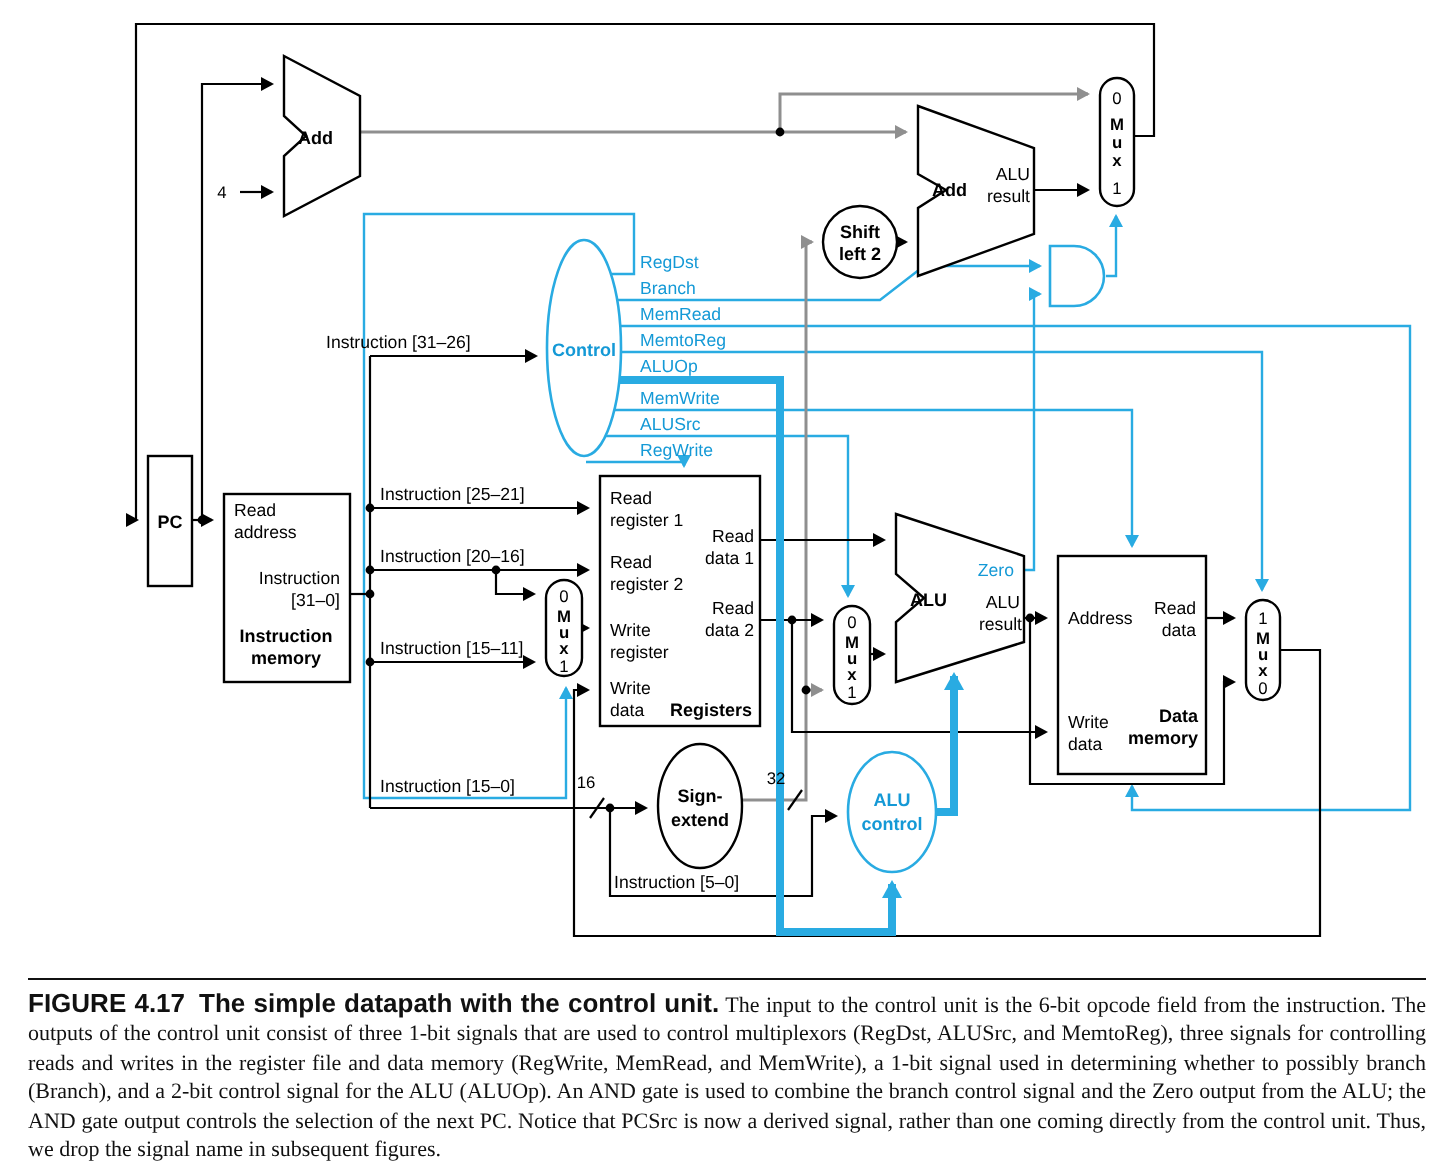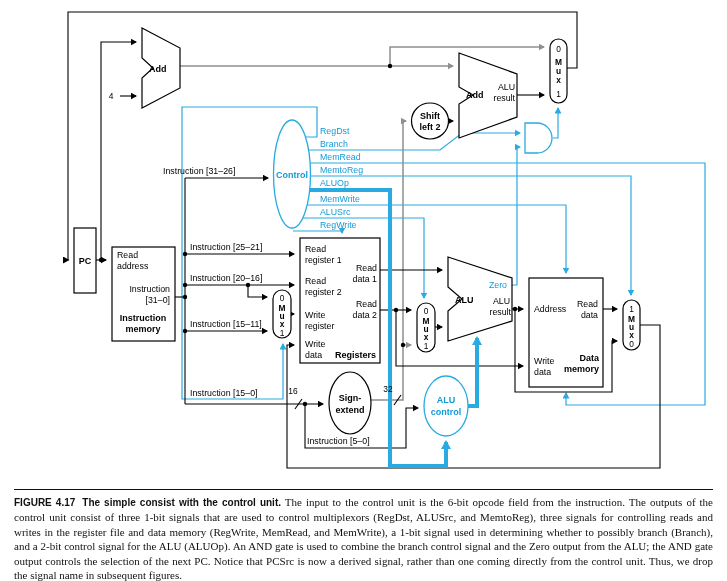--- a/index.html
+++ b/index.html
@@ -14,21 +14,21 @@
   .shape{fill:#ffffff;stroke:#000;stroke-width:1.2;}
   .shapecy{fill:#ffffff;stroke:#29abe2;stroke-width:1.3;}
   .w{fill:none;stroke:#000;stroke-width:1.1;}
   .wg{fill:none;stroke:#8f8f8f;stroke-width:1.5;}
   .wc{fill:none;stroke:#29abe2;stroke-width:1.2;}
   .wt{fill:none;stroke:#29abe2;stroke-width:4;}
   .caption{position:absolute;left:14px;top:489px;width:699px;
            border-top:1.6px solid #111;padding-top:5px;
            font-family:"Liberation Serif",serif;font-size:11px;line-height:14.4px;
            text-align:justify;color:#111;}
-  .caption .lead{font-family:"Liberation Sans",sans-serif;font-weight:bold;font-size:10px;}
+  .caption .lead{font-family:"Liberation Sans",sans-serif;font-weight:bold;font-size:13px;}
   .caption .lead.label{margin-right:7px;}
 </style>
 </head>
 <body>
 
 <div class="page">
 
 <svg width="727" height="487" viewBox="0 0 727 487">
   <defs>
     <marker id="ab" markerUnits="userSpaceOnUse" markerWidth="7" markerHeight="7" refX="5.5" refY="3.5" orient="auto">
@@ -255,17 +255,17 @@
     <rect class="shape" x="623" y="300" width="17" height="50" rx="8.5"></rect>
     <text class="num" x="631.5" y="312" text-anchor="middle">1</text>
     <text class="mx" x="631.5" y="322" text-anchor="middle">M</text>
     <text class="mx" x="631.5" y="330" text-anchor="middle">u</text>
     <text class="mx" x="631.5" y="338" text-anchor="middle">x</text>
     <text class="num" x="631.5" y="347" text-anchor="middle">0</text>
   </g>
 </svg>
 
 <div class="caption">
-  <span class="lead label">FIGURE 4.17</span><span class="lead">The simple consist with the control unit.</span>
+  <span class="lead label">FIGURE 4.17</span><span class="lead">The simple datapath with the control unit.</span>
   <span>The input to the control unit is the 6-bit opcode field from the instruction. The outputs of the control unit consist of three 1-bit signals that are used to control multiplexors (RegDst, ALUSrc, and MemtoReg), three signals for controlling reads and writes in the register file and data memory (RegWrite, MemRead, and MemWrite), a 1-bit signal used in determining whether to possibly branch (Branch), and a 2-bit control signal for the ALU (ALUOp). An AND gate is used to combine the branch control signal and the Zero output from the ALU; the AND gate output controls the selection of the next PC. Notice that PCSrc is now a derived signal, rather than one coming directly from the control unit. Thus, we drop the signal name in subsequent figures.</span>
 </div>
 
 </div>
 
 </body></html>

